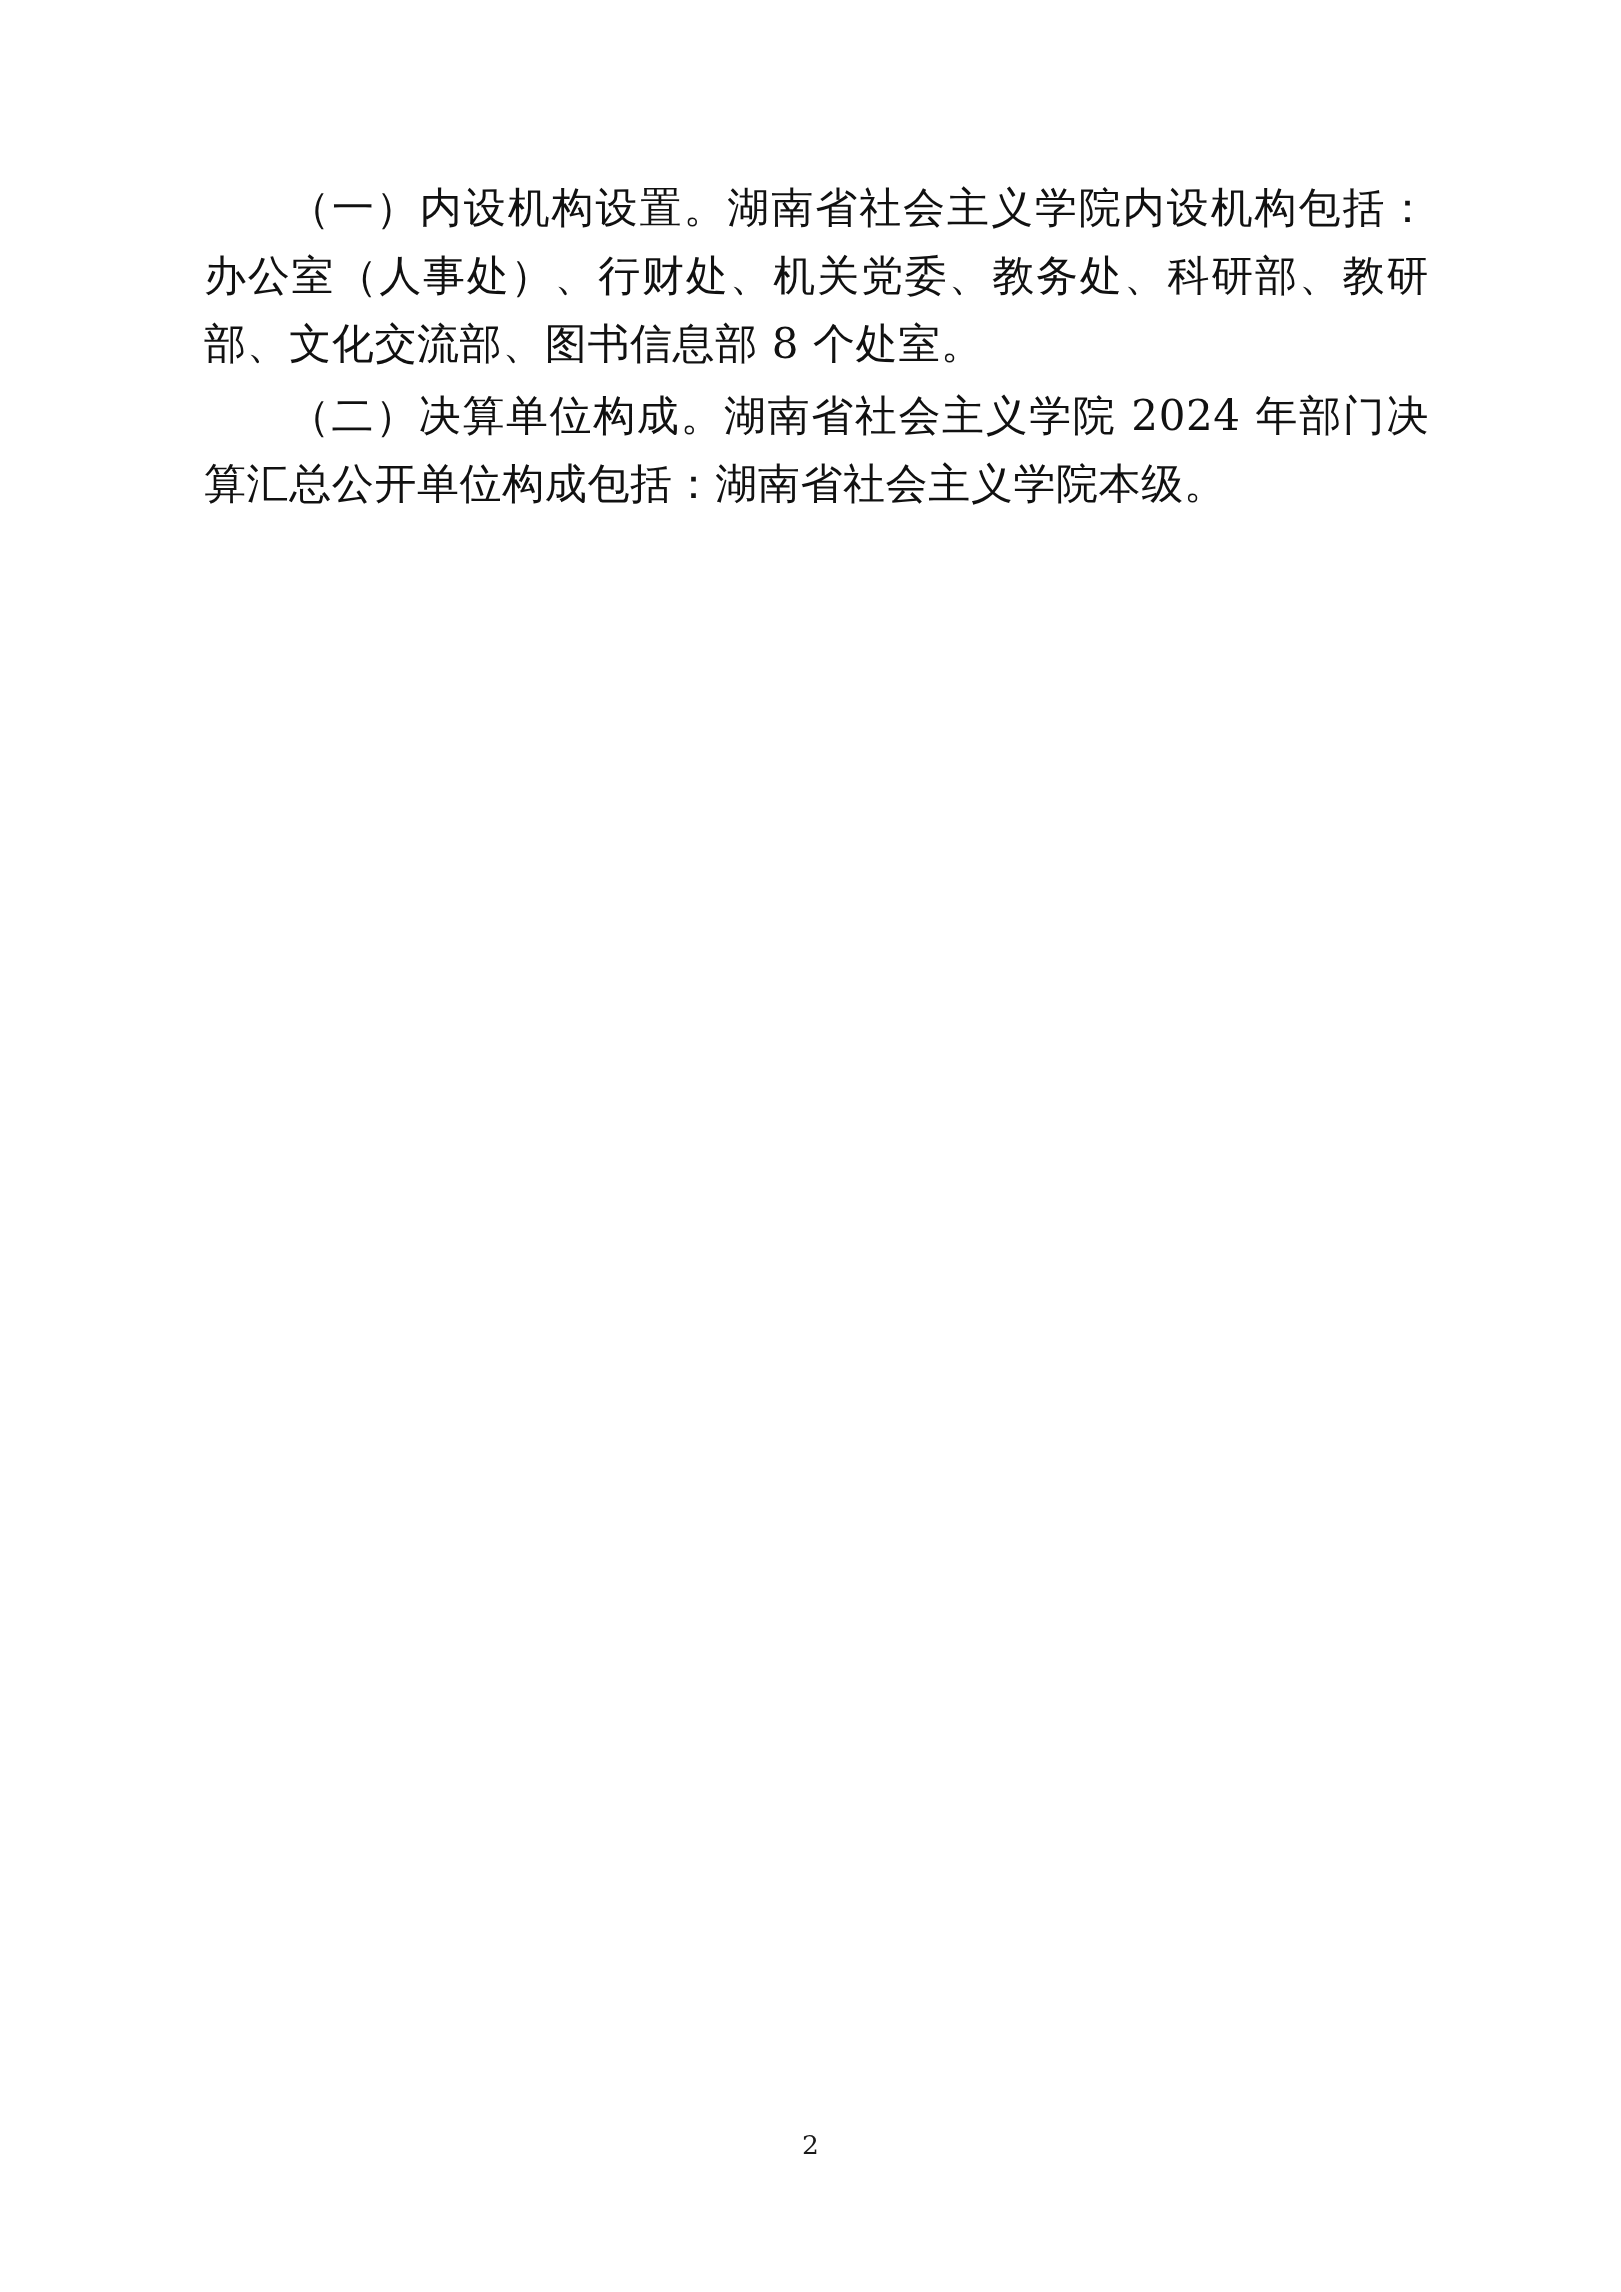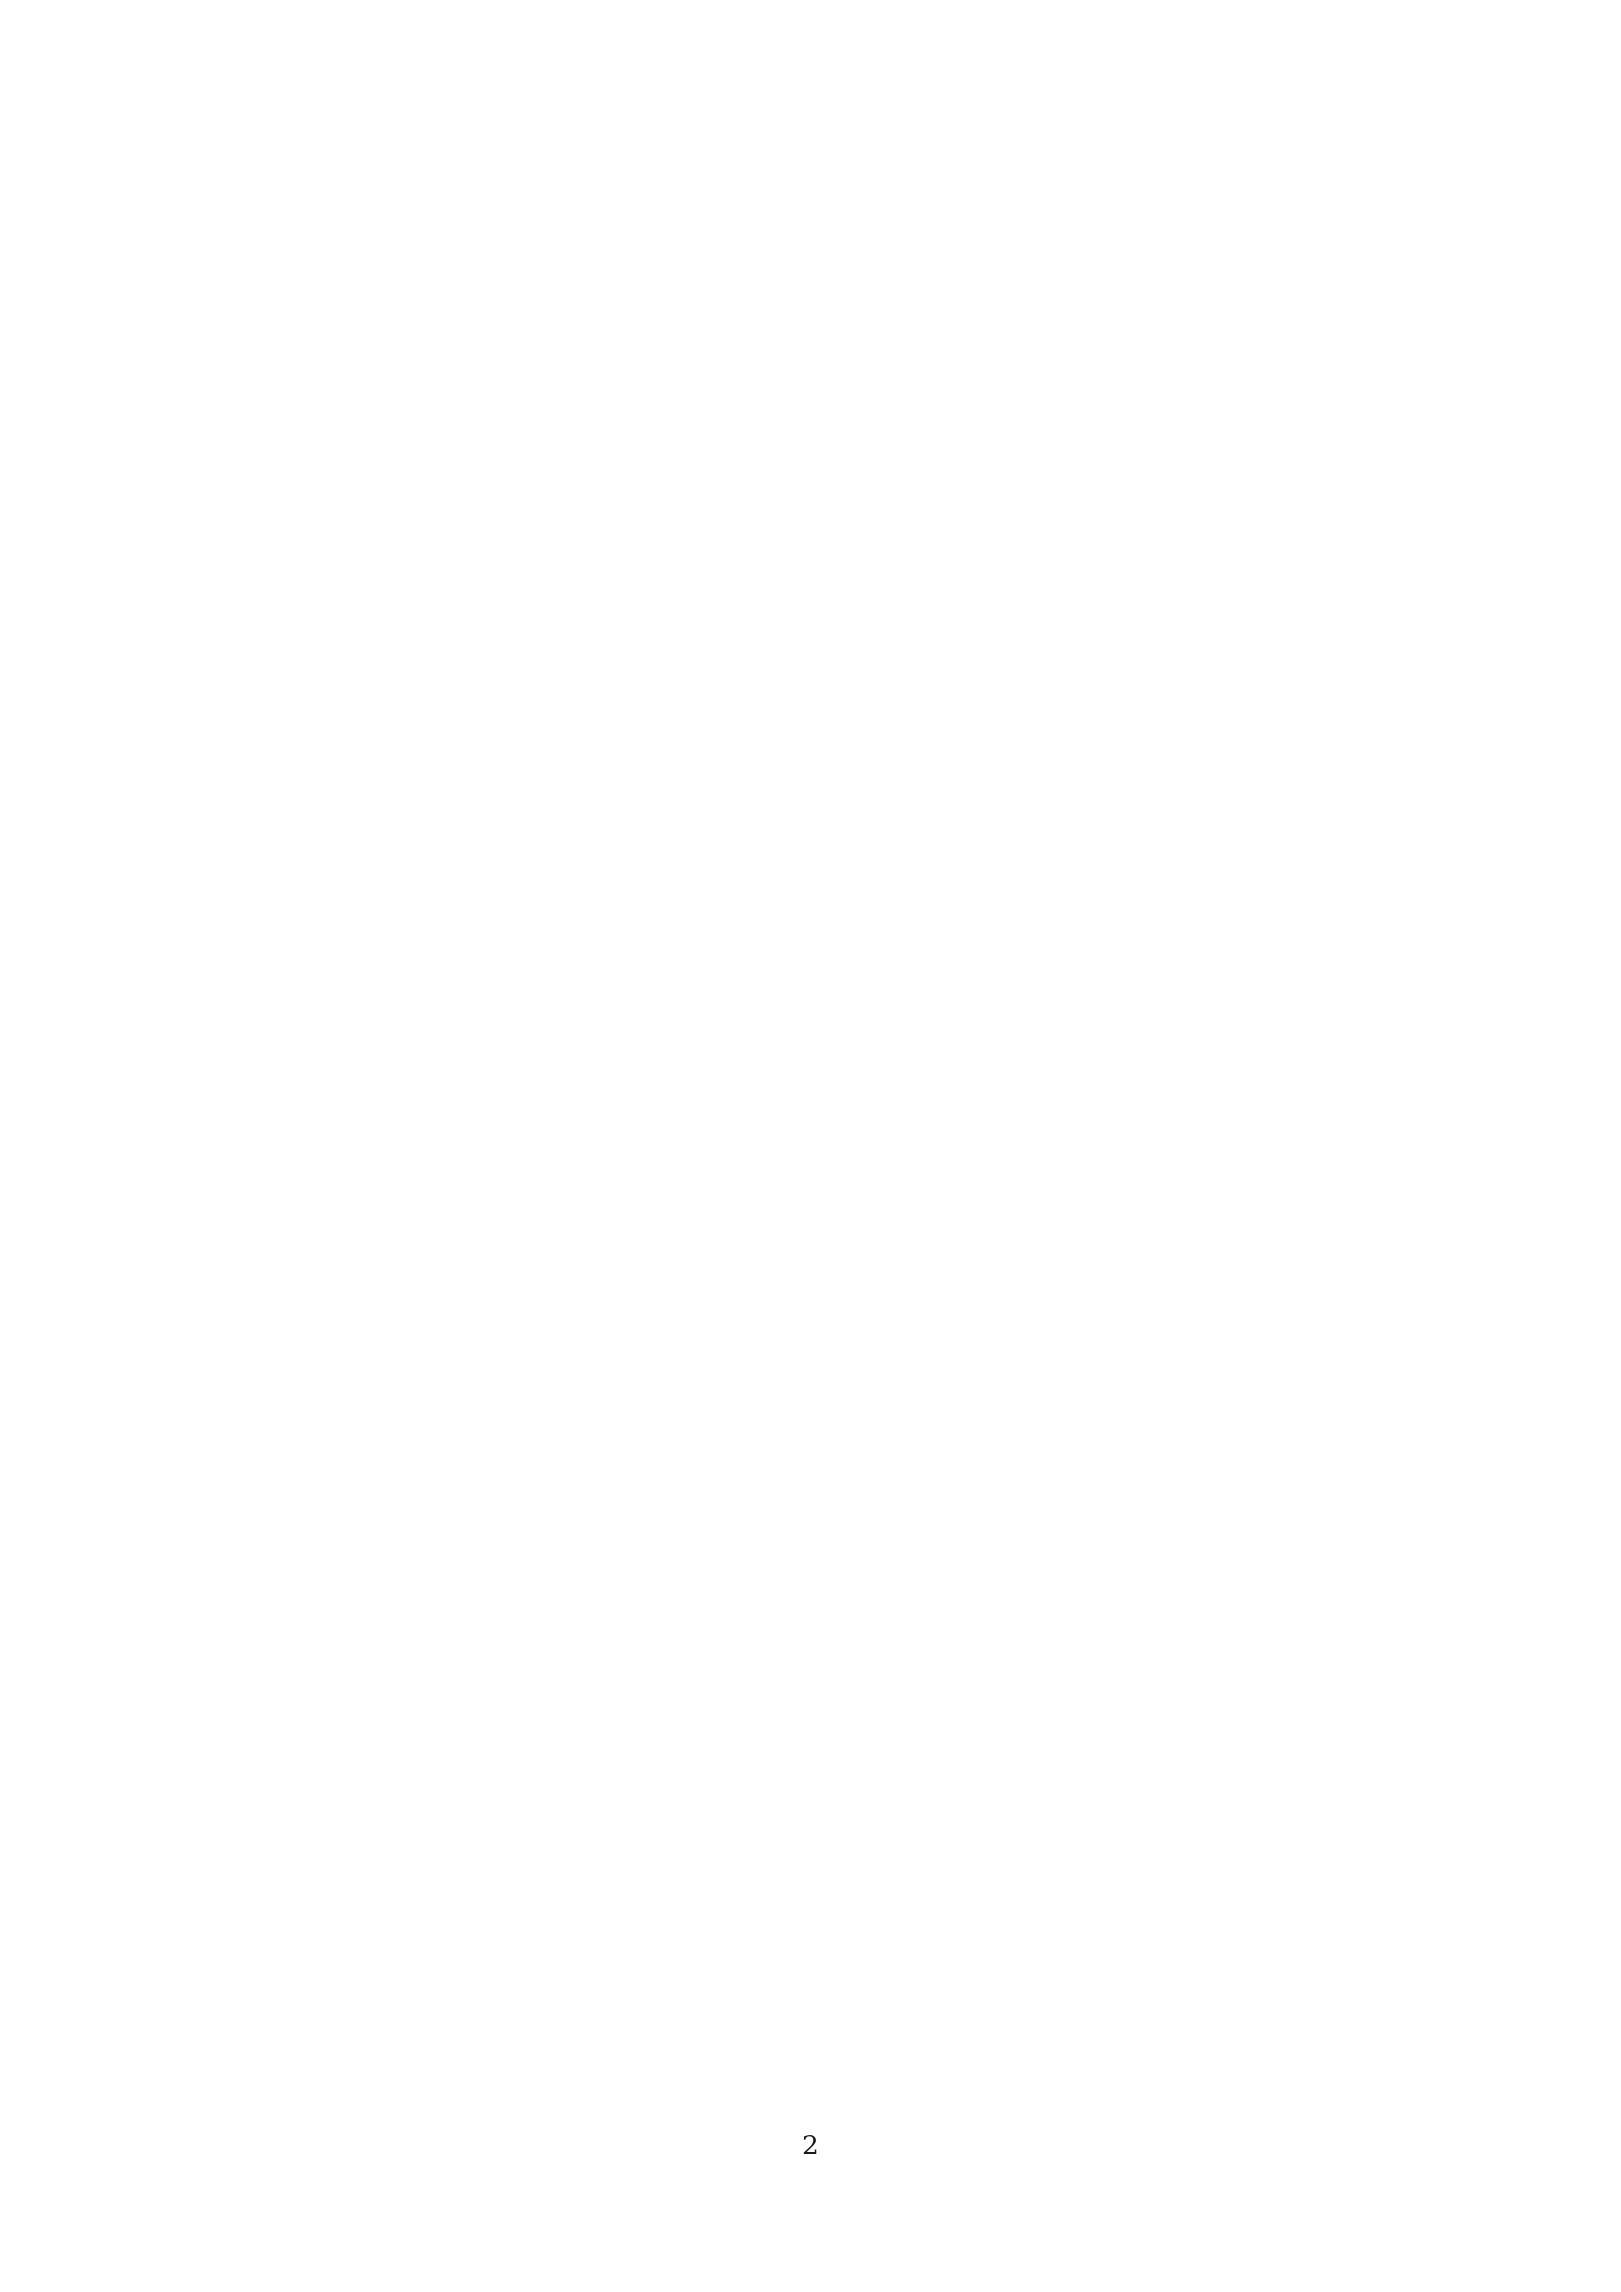--- a/index.html
+++ b/index.html
@@ -47,17 +47,21 @@
     font-size: 26.5px;
     font-family: "DejaVu Serif", "Liberation Serif", serif;
     color: #1a1a1a;
   }
 </style>
 </head>
 <body>
 
 <div class="page">
 
+  <div class="content">
+    <p class="para">（一）内设机构设置。湖南省社会主义学院内设机构包括：办公室（人事处）、行财处、机关党委、教务处、科研部、教研部、文化交流部、图书信息部 8 个处室。</p>
+    <p class="para">（二）决算单位构成。湖南省社会主义学院 2024 年部门决算汇总公开单位构成包括：湖南省社会主义学院本级。</p>
+  </div>
 
   <div class="page-number">2</div>
 
 </div>
 
 
 </body></html>

